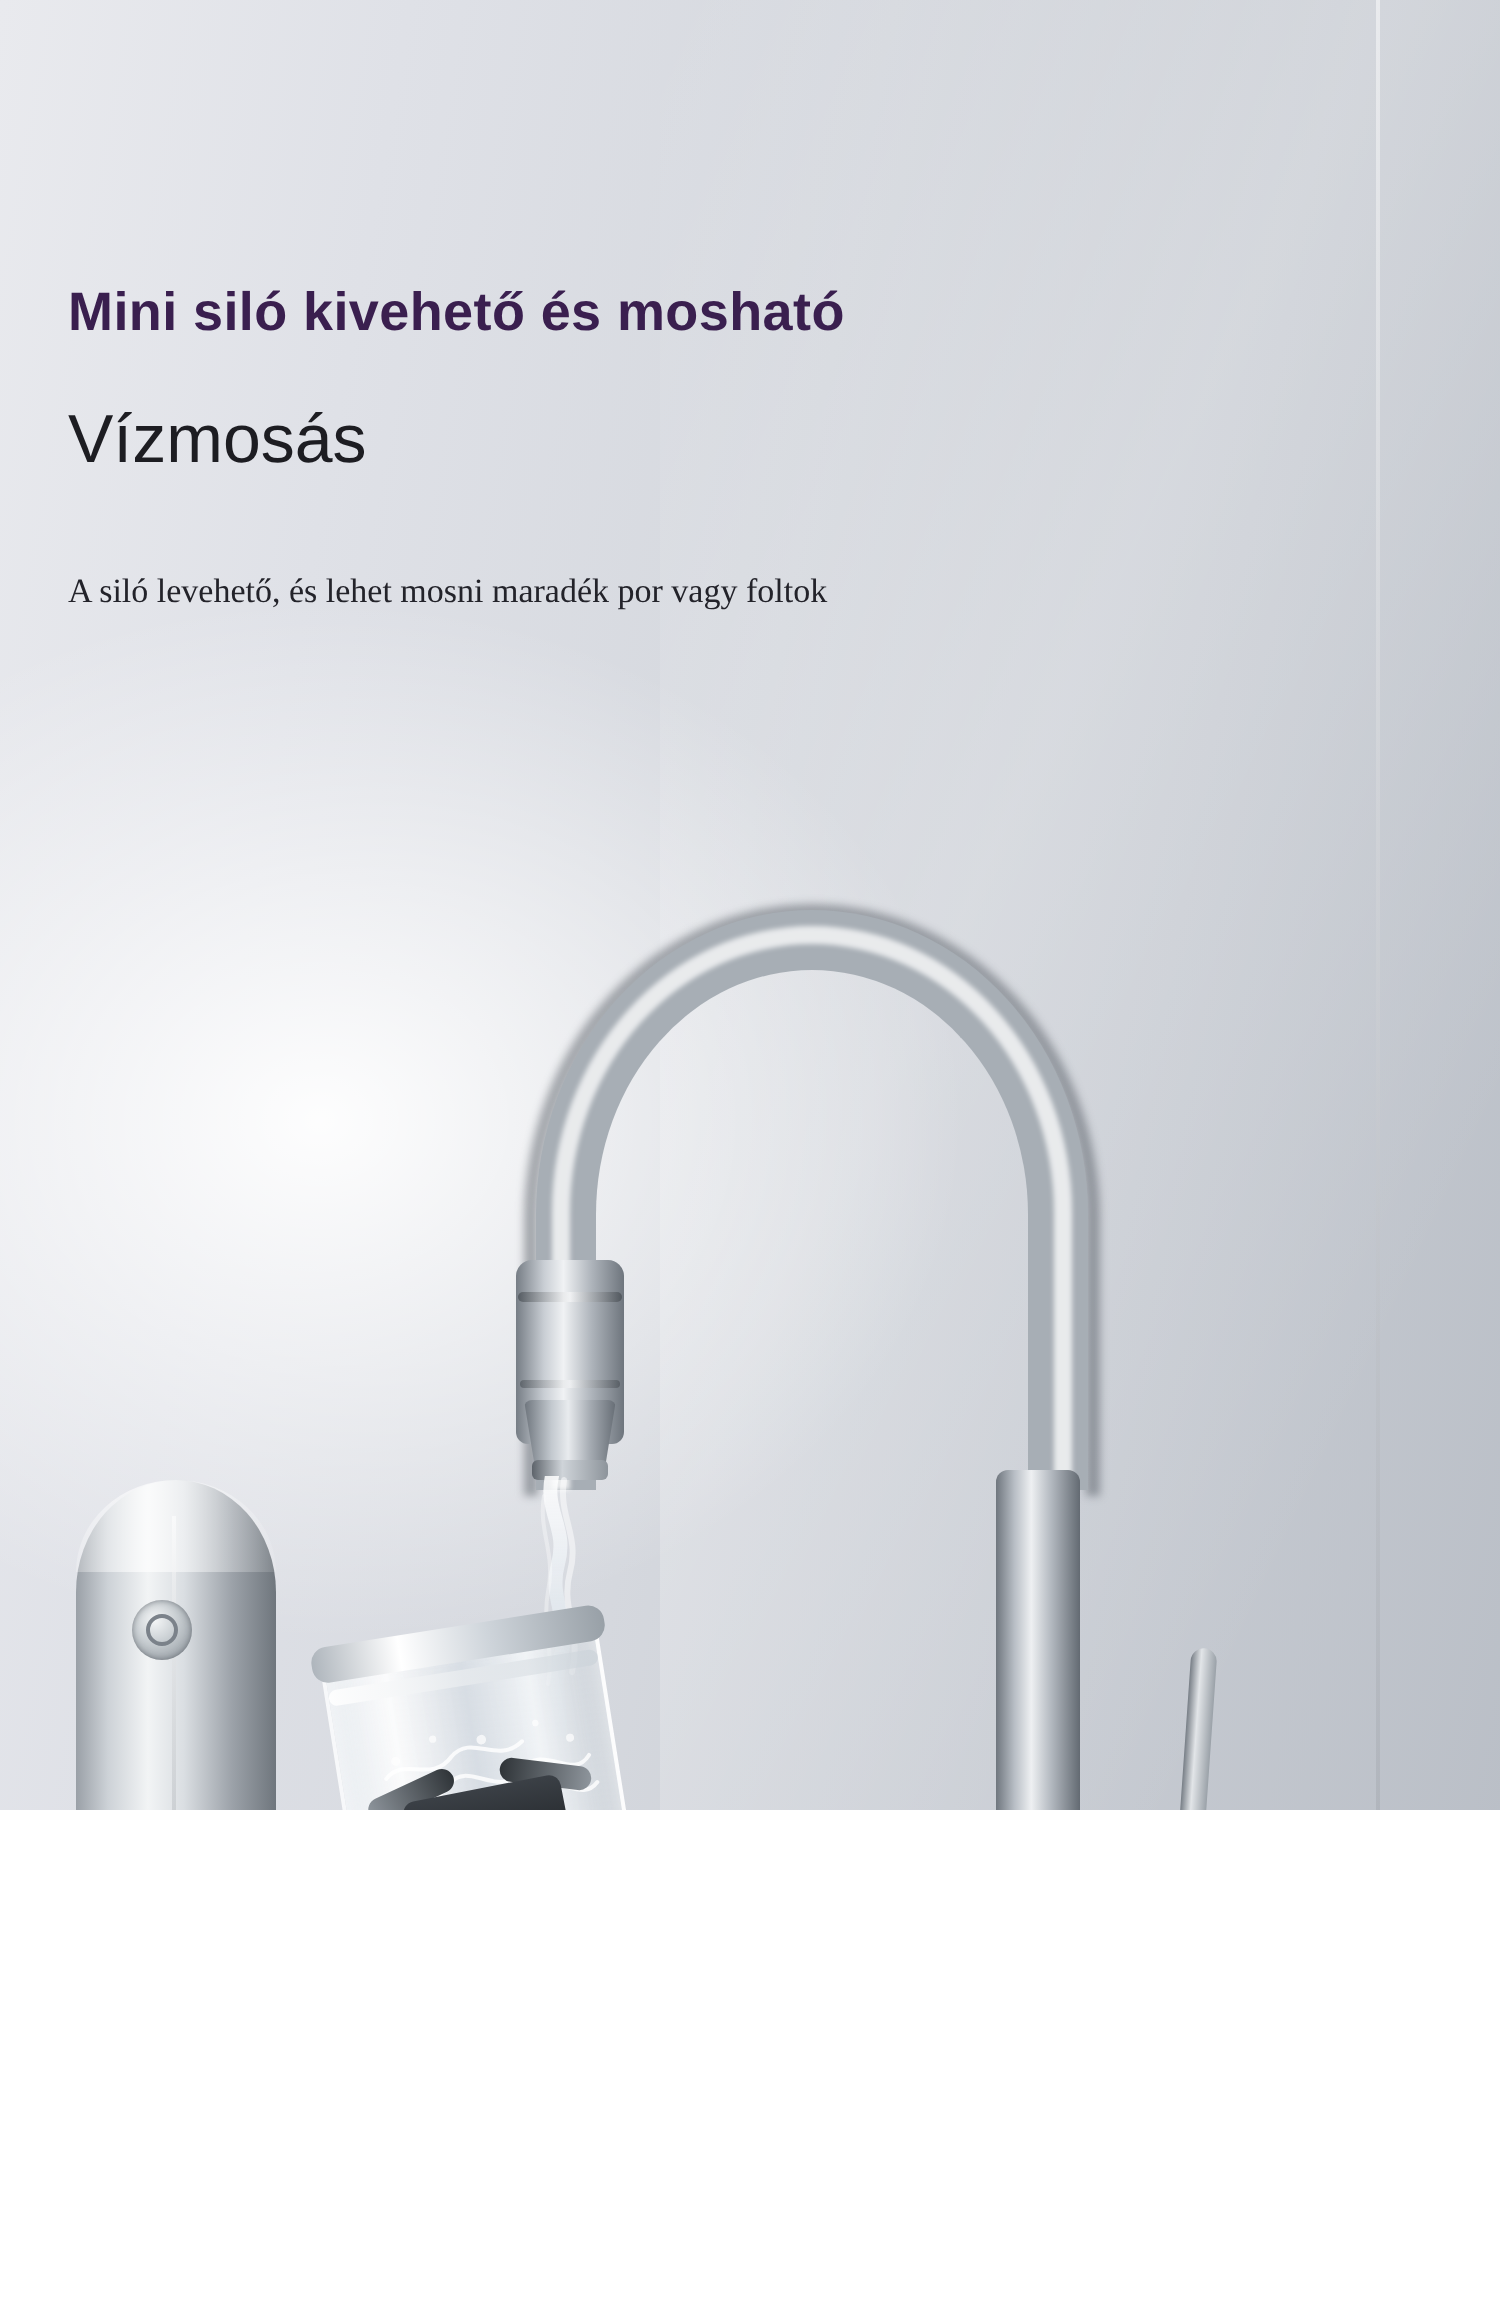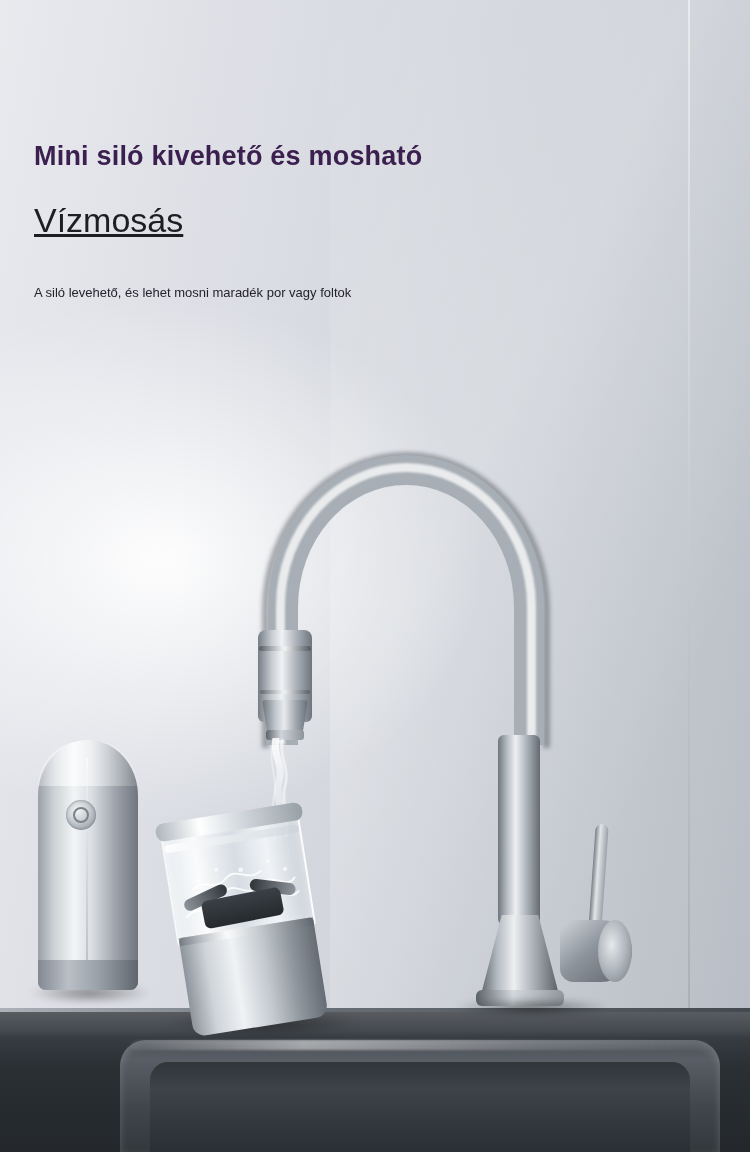--- a/index.html
+++ b/index.html
@@ -6,21 +6,21 @@
     margin: 0;
     padding: 0;
     background: #ffffff;
   }
   body {
     font-family: "Liberation Sans", sans-serif;
   }
   .page {
     position: relative;
     width: 750px;
-    height: 1152px;
+    height: 905px;
     overflow: hidden;
     background: #5eead4;
   }
 
   
   .scene {
     position: absolute;
     left: 0;
     top: 0;
     width: 750px;
@@ -381,28 +381,28 @@
     color: #3a1f4f;
     letter-spacing: 0.2px;
     line-height: 1.25;
   }
   .headline {
     margin: 26px 0 0 0;
     font-size: 34px;
     font-weight: normal;
     color: #1d1d22;
     line-height: 1.2;
-    text-decoration: underline;
   }
   .body-copy {
     margin: 42px 0 0 0;
-    font-size: 13px;
+    font-size: 17px;
     color: #23232a;
     line-height: 1.5;
     max-width: 600px;
+    font-family: Liberation Serif, serif;
   }
 </style>
 </head>
 <body>
 
 <div class="page">
 
   <div class="scene">
 
     <div class="wall"></div>

